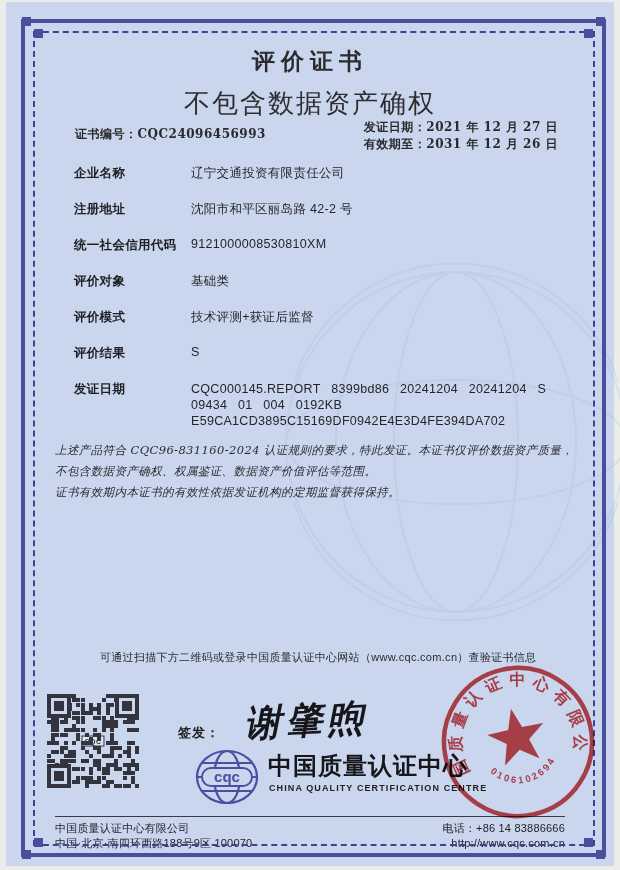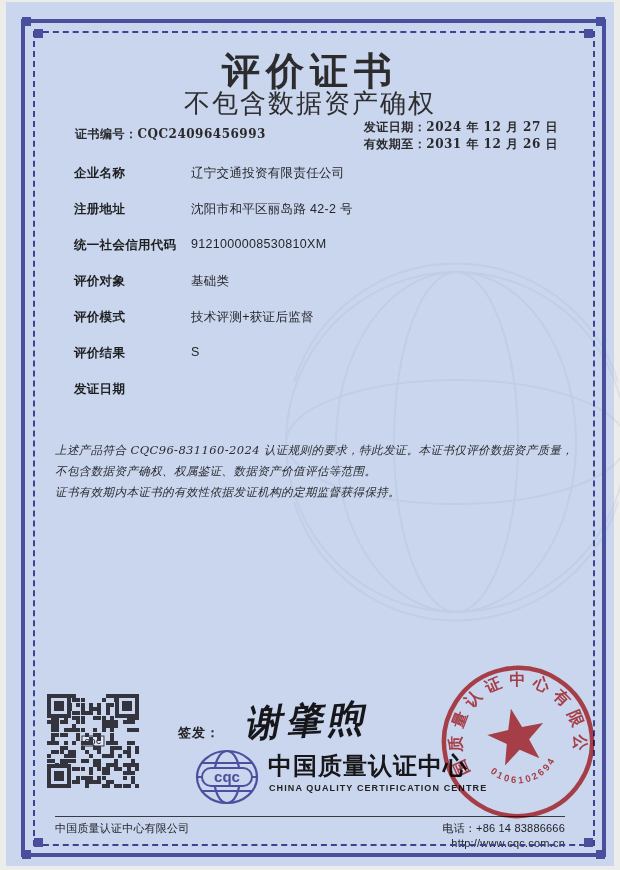--- a/index.html
+++ b/index.html
@@ -25,21 +25,21 @@
   .corner-sq{position:absolute;width:9px;height:9px;background:#4a4f9d;z-index:4;}
   .sq-tl1{left:16px;top:15px}.sq-tl2{left:28px;top:27px}
   .sq-tr1{right:9px;top:15px}.sq-tr2{right:21px;top:27px}
   .sq-bl1{left:16px;bottom:7px}.sq-bl2{left:28px;bottom:19px}
   .sq-br1{right:9px;bottom:7px}.sq-br2{right:21px;bottom:19px}
   
   .watermark{position:absolute;left:240px;top:230px;z-index:0;opacity:.55}
   
   .title{
     position:absolute;left:0;right:0;top:44px;text-align:center;
-    font-size:38px;font-weight:bold;letter-spacing:6px;color:#2c2c2e;z-index:2;
+    font-size:23px;font-weight:bold;letter-spacing:6px;color:#2c2c2e;z-index:2;
   }
   .subtitle{
     position:absolute;left:0;right:0;top:84px;text-align:center;
     font-size:26px;letter-spacing:2px;color:#2e2e30;z-index:2;
   }
   .kai{font-family:"DejaVu Serif","Liberation Serif",serif;}
   .certno{
     position:absolute;left:69px;top:124px;font-size:12px;font-weight:bold;
     color:#2a2a2c;z-index:2;letter-spacing:.5px;
   }
@@ -148,21 +148,21 @@
   <div class="corner-sq sq-tr2"></div>
   <div class="corner-sq sq-bl1"></div>
   <div class="corner-sq sq-bl2"></div>
   <div class="corner-sq sq-br1"></div>
   <div class="corner-sq sq-br2"></div>
 
   <div class="title">评价证书</div>
   <div class="subtitle">不包含数据资产确权</div>
   <div class="certno kai">证书编号：CQC24096456993</div>
   <div class="dates kai">
-    <div>发证日期：2024 年 12 月 27 日</div>
+    <div>发证日期：2021 年 12 月 27 日</div>
     <div>有效期至：2031 年 12 月 26 日</div>
   </div>
 
   <div class="fields">
     <div class="frow">
       <div class="flabel">企业名称</div>
       <div class="fvalue">辽宁交通投资有限责任公司</div>
     </div>
     <div class="frow">
       <div class="flabel">注册地址</div>
@@ -179,28 +179,31 @@
     <div class="frow">
       <div class="flabel">评价模式</div>
       <div class="fvalue">技术评测+获证后监督</div>
     </div>
     <div class="frow">
       <div class="flabel">评价结果</div>
       <div class="fvalue">S</div>
     </div>
     <div class="frow">
       <div class="flabel">发证日期</div>
+      <div class="fvalue code">CQC000145.REPORT 8399bd86 20241204 20241204 S 09434 01 004 0192KB
+E59CA1CD3895C15169DF0942E4E3D4FE394DA702</div>
     </div>
   </div>
 
   <div class="statements kai">
     <p>上述产品符合 CQC96-831160-2024 认证规则的要求，特此发证。本证书仅评价数据资产质量，不包含数据资产确权、权属鉴证、数据资产价值评估等范围。</p>
     <p>证书有效期内本证书的有效性依据发证机构的定期监督获得保持。</p>
   </div>
 
+  <div class="qr-note">可通过扫描下方二维码或登录中国质量认证中心网站（www.cqc.com.cn）查验证书信息</div>
 
   <div class="qr">
     <div class="qr-grid" id="qr-grid">
       <div class="qr-finder qr-f1"></div>
       <div class="qr-finder qr-f2"></div>
       <div class="qr-finder qr-f3"></div>
       <div class="qr-center">CQC</div>
     <i style="left: 21px; top: 0px;"></i>
         <i style="left: 25.2px; top: 0px;"></i>
         <i style="left: 58.8px; top: 0px;"></i>
@@ -435,20 +438,21 @@
     </text>
     <text font-size="9.5" font-weight="bold" fill="#cf3a3e" letter-spacing="2.5" font-family="Liberation Sans, sans-serif">
       <textPath href="#seal-bottom-arc" startOffset="50%" text-anchor="middle">11010610269460</textPath>
     </text>
   </svg>
 
   <div class="footer-sep"></div>
   <div class="footer">
     <div class="left">
       <div>中国质量认证中心有限公司</div>
+      <div>中国·北京·南四环西路188号9区  100070</div>
     </div>
     <div class="right">
       <div>电话：+86 14 83886666</div>
       <div>http://www.cqc.com.cn</div>
     </div>
   </div>
 
 </div>
 
 </body></html>

